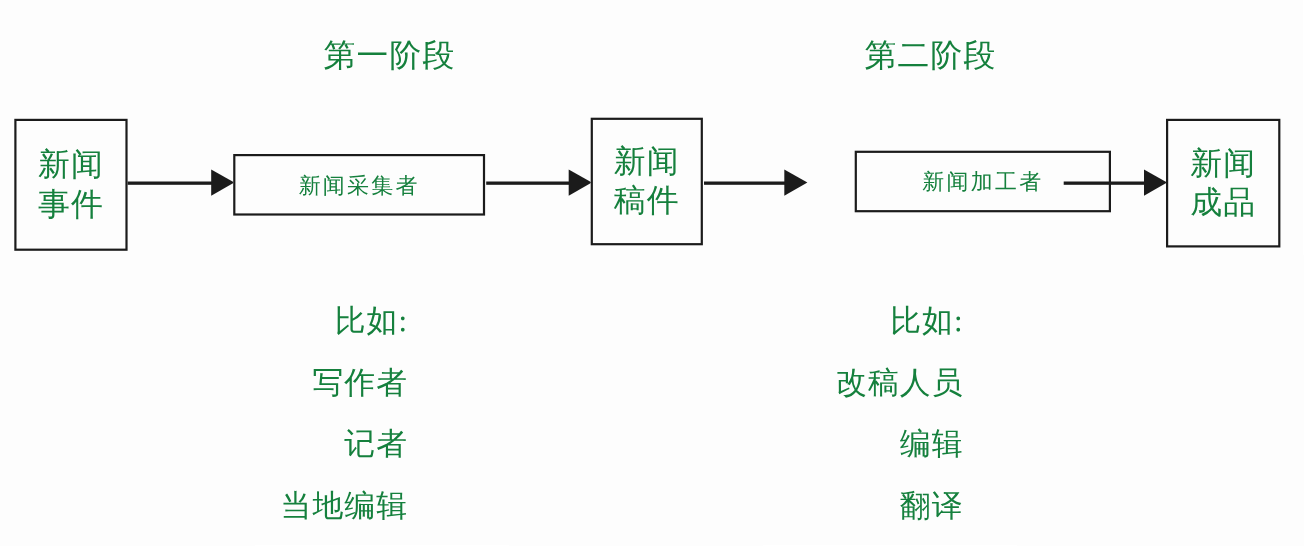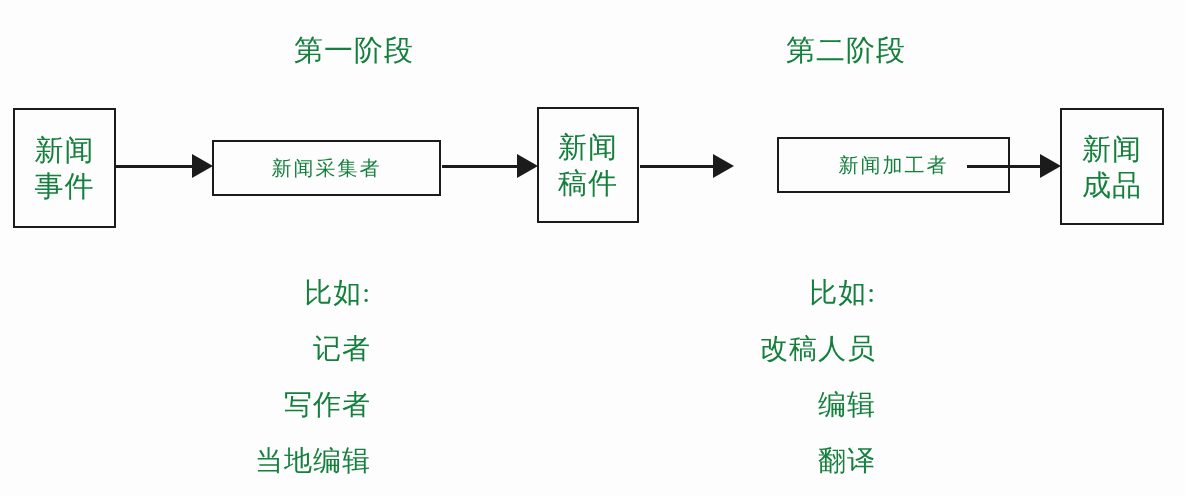--- a/index.html
+++ b/index.html
@@ -141,22 +141,22 @@
     <div class="arrow-head"></div>
   </div>
 
   <div class="node node-tall" id="node-news-product">
     <span>新闻</span>
     <span>成品</span>
   </div>
 
   <div class="example-col" id="examples-stage1">
     <div class="example-line">比如:</div>
+    <div class="example-line">写作者</div>
     <div class="example-line">记者</div>
-    <div class="example-line">写作者</div>
     <div class="example-line">当地编辑</div>
   </div>
 
   <div class="example-col" id="examples-stage2">
     <div class="example-line">比如:</div>
     <div class="example-line">改稿人员</div>
     <div class="example-line">编辑</div>
     <div class="example-line">翻译</div>
   </div>
 

